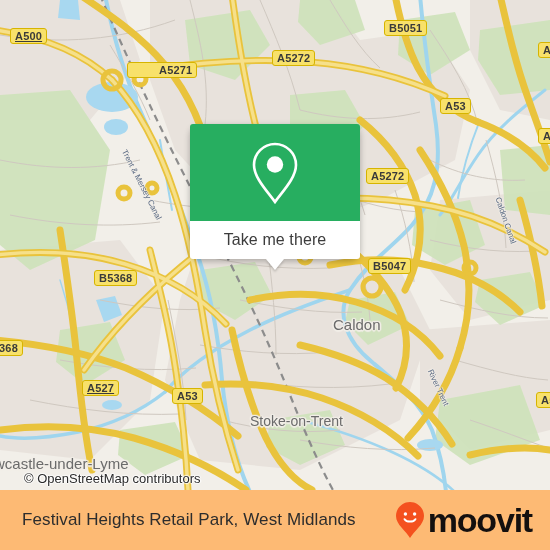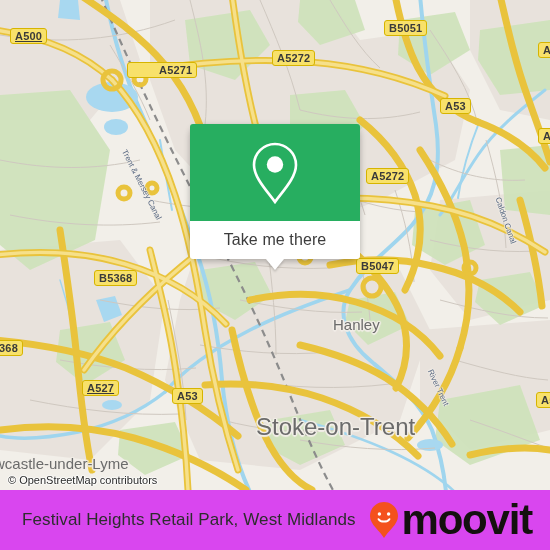--- a/index.html
+++ b/index.html
@@ -56,22 +56,22 @@
     padding:0 4px;
     white-space:nowrap;
     letter-spacing:.2px;
     box-sizing:content-box;
     pointer-events:none;
   }
 
   
   .attrib{
     position:absolute;
-    left:8px;bottom:4px;
-    font-size:11px;
+    left:24px;bottom:4px;
+    font-size:13px;
     color:#2b2b2b;
     text-shadow:
        1.2px 0 1px rgba(255,255,255,.95), -1.2px 0 1px rgba(255,255,255,.95),
        0 1.2px 1px rgba(255,255,255,.95), 0 -1.2px 1px rgba(255,255,255,.95);
     white-space:nowrap;
   }
 
   
   .popup{
     position:absolute;
@@ -102,31 +102,31 @@
     width:0;height:0;
     border-left:9px solid transparent;
     border-right:9px solid transparent;
     border-top:11px solid #ffffff;
     filter:drop-shadow(0 2px 1px rgba(0,0,0,.18));
   }
 
   
   .footer{
     position:absolute;left:0;top:490px;width:550px;height:60px;
-    background:#d946ef;
+    background:#fdba74;
     display:flex;align-items:center;
     box-sizing:border-box;
     padding:0 18px 0 22px;
   }
   .footer-title{
     font-size:17px;color:#2d2d2d;flex:1;white-space:nowrap;letter-spacing:.1px;
   }
   .brand{display:flex;align-items:center;gap:3px;}
   .brand-word{
-    font-size:42px;color:#14100f;font-weight:700;letter-spacing:-1.2px;
+    font-size:34px;color:#14100f;font-weight:700;letter-spacing:-1.2px;
     line-height:34px;
   }
 </style>
 </head>
 <body>
 
 <div id="root">
 
   <div class="map">
 
@@ -294,39 +294,39 @@
           <circle cx="124" cy="193" r="6"></circle>
           <circle cx="372" cy="287" r="9"></circle>
           <circle cx="305" cy="257" r="6"></circle>
           <circle cx="152" cy="188" r="5"></circle>
           <circle cx="470" cy="268" r="6"></circle>
         </g>
       </g>
     </svg>
 
     <div>
-      <div class="place-label" style="left:333px;top:316px;font-size:15px;">Hanley</div>
-      <div class="place-label" style="left:256px;top:413px;font-size:24px;">Stoke-on-Trent</div>
+      <div class="place-label" style="left:333px;top:316px;font-size:15px;">Caldon</div>
+      <div class="place-label" style="left:250px;top:413px;font-size:14px;">Stoke-on-Trent</div>
       <div class="place-label" style="left:-6px;top:455px;font-size:15px;">wcastle-under-Lyme</div>
     </div>
 
     <div>
       <div class="water-label" style="left:128px;top:148px;transform:rotate(63deg);transform-origin:0 0;">Trent &amp; Mersey Canal</div>
       <div class="water-label" style="left:502px;top:196px;transform:rotate(71deg);transform-origin:0 0;">Caldon Canal</div>
       <div class="water-label" style="left:434px;top:368px;transform:rotate(65deg);transform-origin:0 0;">River Trent</div>
     </div>
 
     <div>
       <div class="shield" style="left:10px;top:28px;text-decoration:underline;">A500</div>
       <div class="shield" style="left:127px;top:62px;padding-left:31px;">A5271</div>
       <div class="shield" style="left:272px;top:50px;">A5272</div>
       <div class="shield" style="left:384px;top:20px;">B5051</div>
       <div class="shield" style="left:440px;top:98px;">A53</div>
       <div class="shield" style="left:366px;top:168px;">A5272</div>
-      <div class="shield" style="left:356px;top:258px;">B5047</div>
+      <div class="shield" style="left:368px;top:258px;">B5047</div>
       <div class="shield" style="left:74px;top:270px;margin-left:20px;">B5368</div>
       <div class="shield" style="left:-6px;top:340px;">368</div>
       <div class="shield" style="left:82px;top:380px;text-decoration:underline;">A527</div>
       <div class="shield" style="left:172px;top:388px;">A53</div>
       <div class="shield" style="left:538px;top:42px;">A5</div>
       <div class="shield" style="left:538px;top:128px;">A5</div>
       <div class="shield" style="left:536px;top:392px;">A5</div>
     </div>
 
     <div class="attrib">© OpenStreetMap contributors</div>

